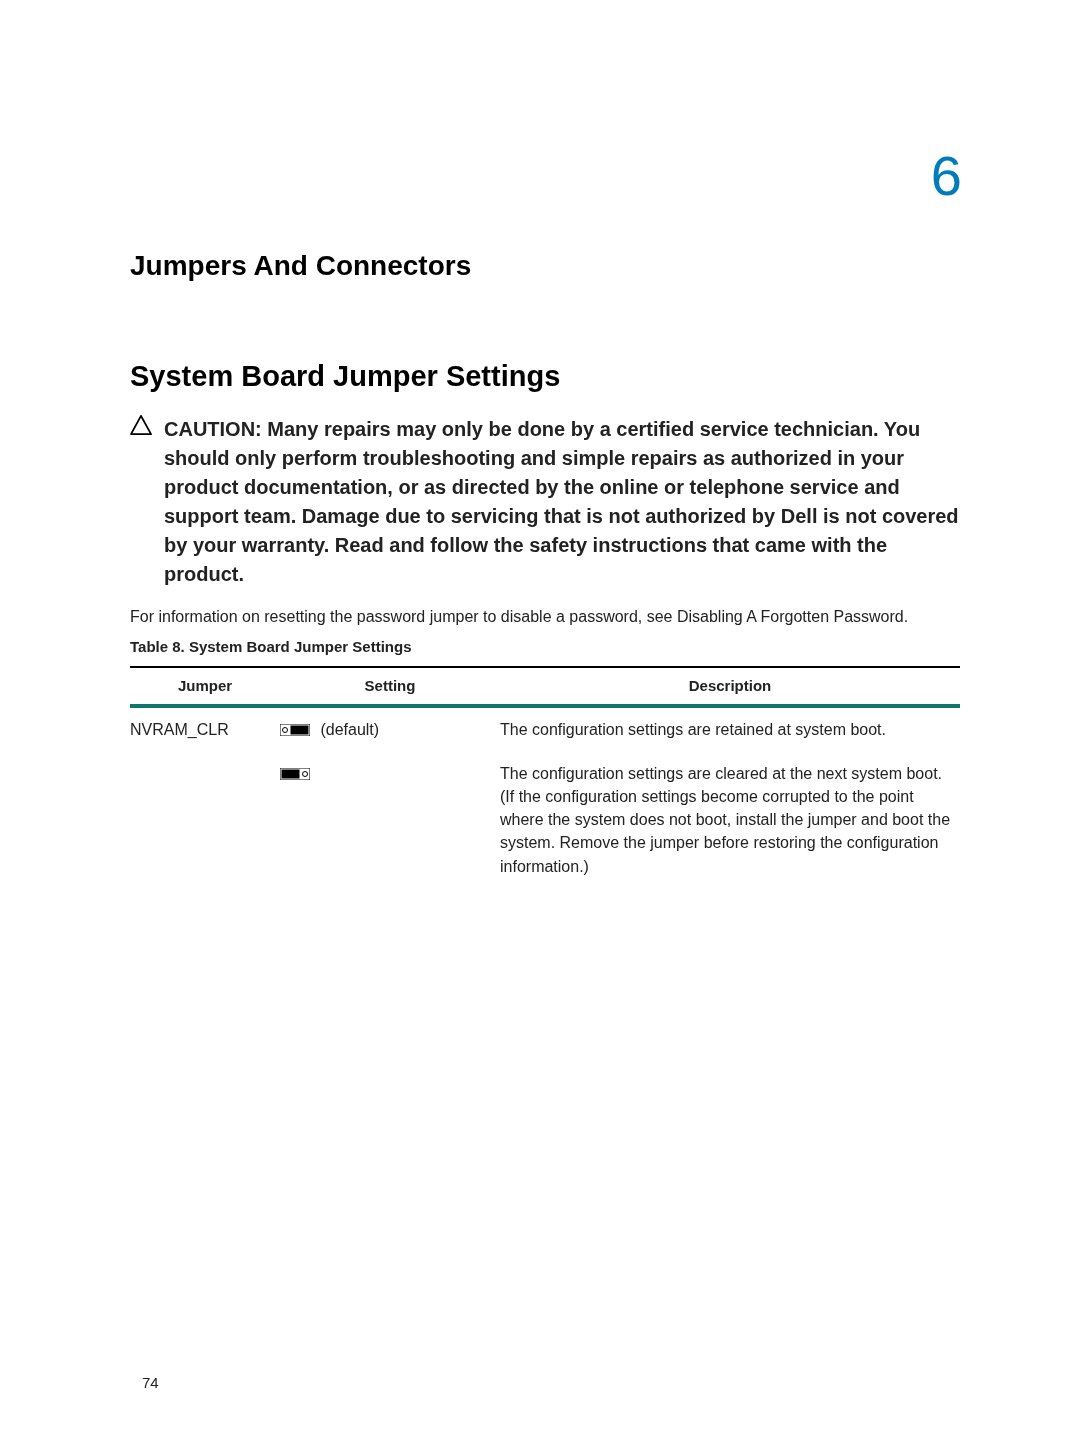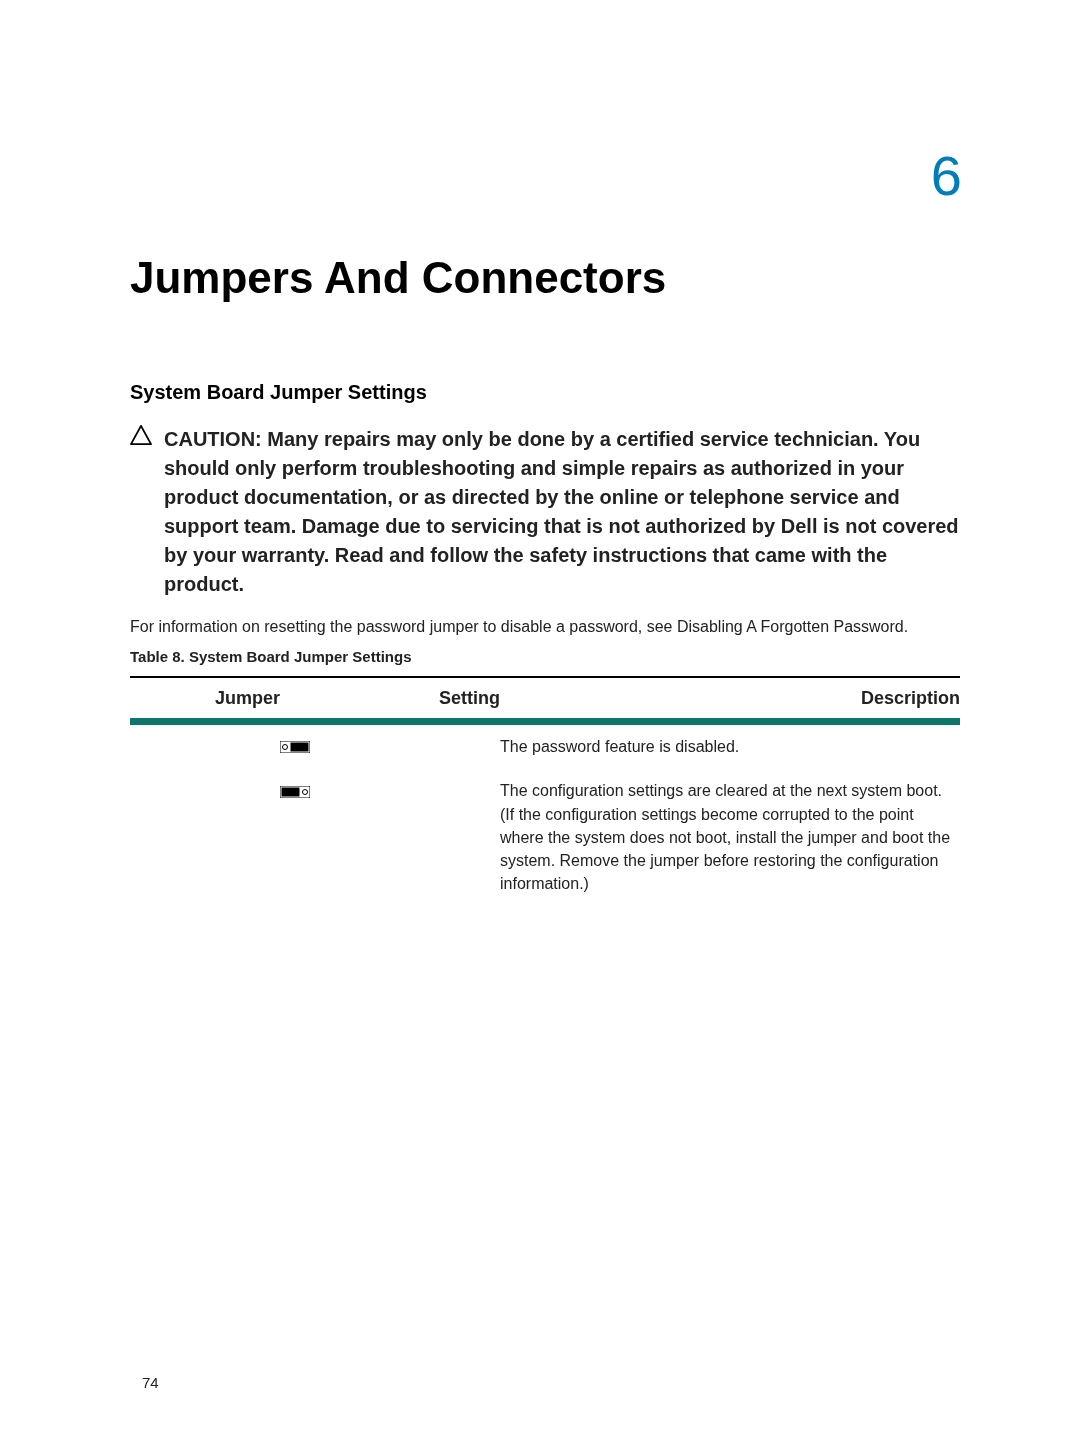--- a/index.html
+++ b/index.html
@@ -16,27 +16,27 @@
     }
     .chapter-number {
       font-size: 56px;
       color: #007db8;
       font-weight: 400;
       text-align: right;
       letter-spacing: -2px;
       margin-bottom: 30px;
     }
     h1 {
-      font-size: 44px;
+      font-size: 28px;
       font-weight: 700;
       color: #000;
       margin-bottom: 68px;
     }
     h2 {
-      font-size: 20px;
+      font-size: 29px;
       font-weight: 700;
       color: #000;
       margin-bottom: 18px;
     }
     .caution-block {
       display: flex;
       gap: 12px;
       margin-bottom: 16px;
     }
     .caution-icon {
@@ -54,26 +54,26 @@
     .table-caption {
       font-weight: 700;
       font-size: 15px;
       margin-bottom: 8px;
     }
     table {
       border-collapse: collapse;
       width: 100%;
     }
     thead th {
-      text-align: right;
+      text-align: center;
       font-weight: 700;
       border-top: 2px solid #000;
-      border-bottom: 7px solid #0f766e;
+      border-bottom: 4px solid #0f766e;
       padding: 7px 0;
-      font-size: 18px;
+      font-size: 15px;
     }
     tbody td {
       vertical-align: top;
       padding: 10px 0 10px 0;
     }
     tbody tr:first-child td {
       border-top: none;
     }
     .col-jumper { width: 150px; }
     .col-setting { width: 220px; }
@@ -114,31 +114,31 @@
 <table>
   <thead>
     <tr>
       <th class="col-jumper">Jumper</th>
       <th class="col-setting">Setting</th>
       <th>Description</th>
     </tr>
   </thead>
   <tbody>
     <tr>
-      <td></td>
+      <td>NVRAM_CLR</td>
       <td>
         <span class="jumper-icon">
           <svg width="30" height="12" viewBox="0 0 30 12">
             <rect x="0" y="0" width="30" height="12" fill="none" stroke="#000" stroke-width="1"></rect>
             <circle cx="5" cy="6" r="2.5" fill="none" stroke="#000" stroke-width="1"></circle>
             <rect x="10.5" y="1.5" width="18" height="9" fill="#000"></rect>
           </svg>
-        </span><span></span>
+        </span><span> (default)</span>
       </td>
-      <td>The password feature is disabled.</td>
+      <td>The configuration settings are retained at system boot.</td>
     </tr>
     <tr>
       <td></td>
       <td>
         <span class="jumper-icon">
           <svg width="30" height="12" viewBox="0 0 30 12">
             <rect x="0" y="0" width="30" height="12" fill="none" stroke="#000" stroke-width="1"></rect>
             <rect x="1.5" y="1.5" width="18" height="9" fill="#000"></rect>
             <circle cx="25" cy="6" r="2.5" fill="none" stroke="#000" stroke-width="1"></circle>
           </svg>

